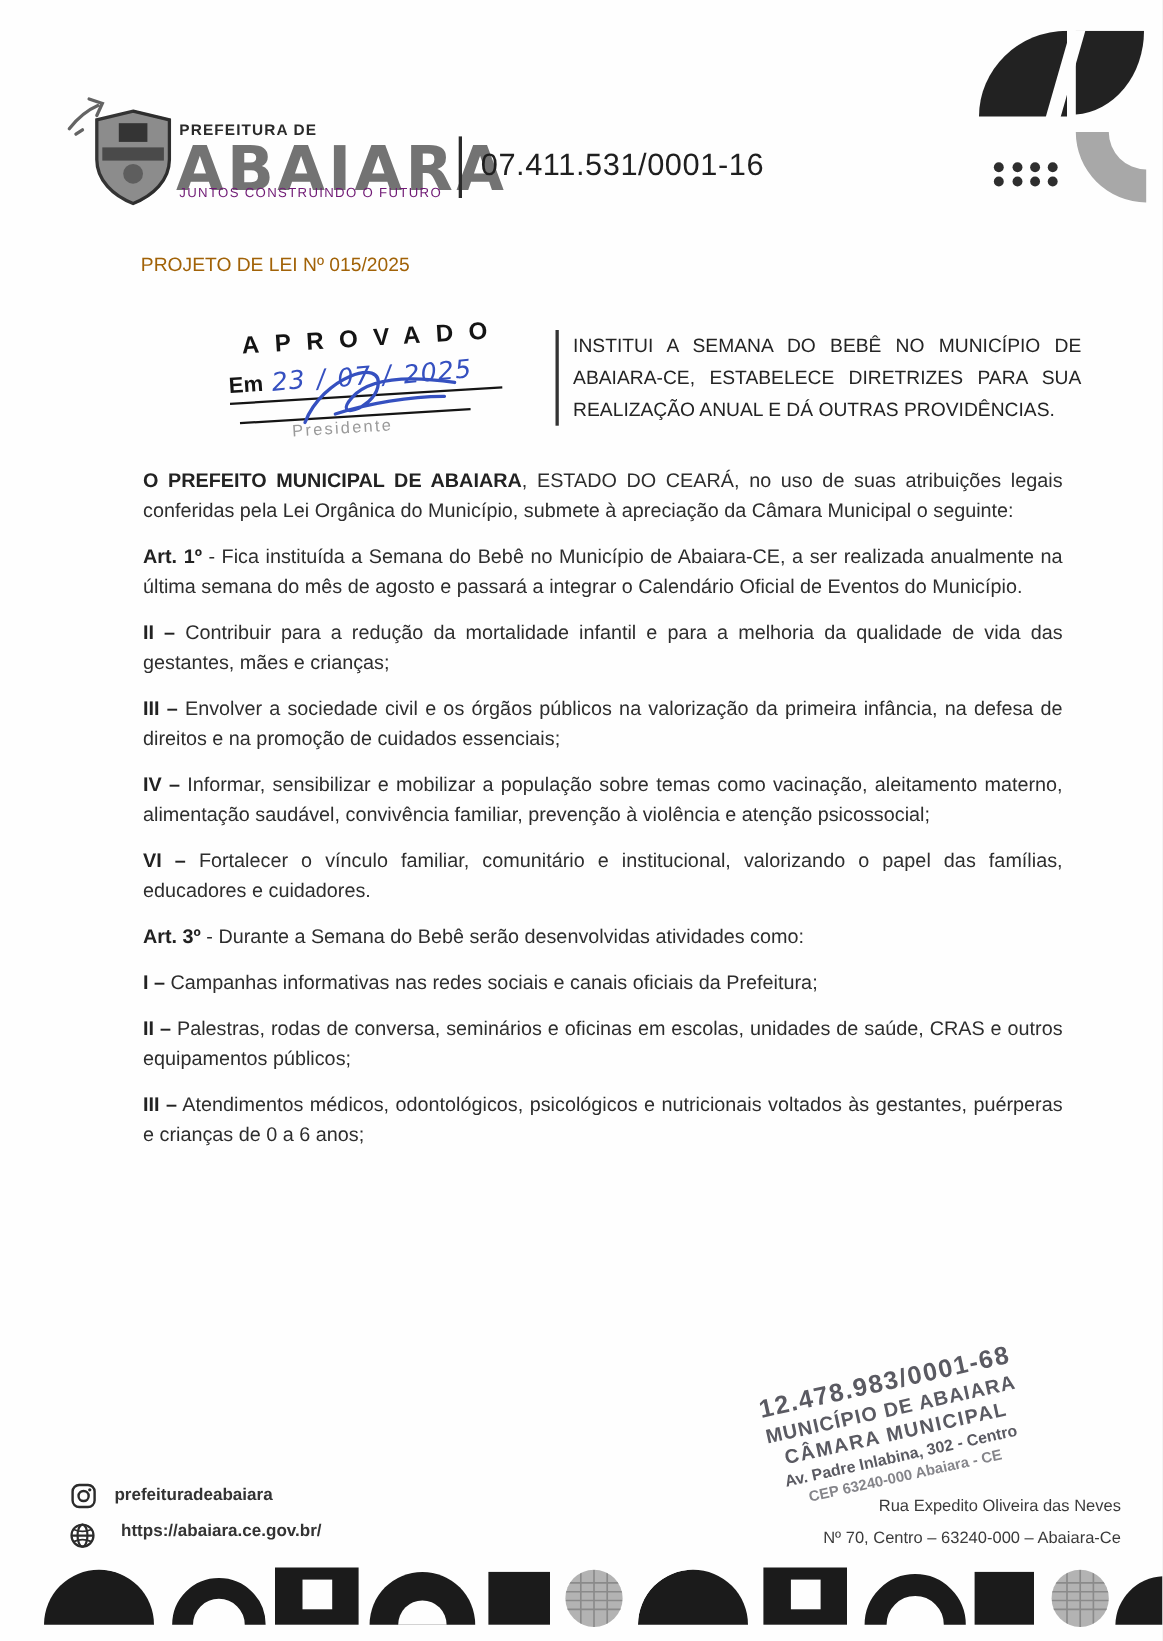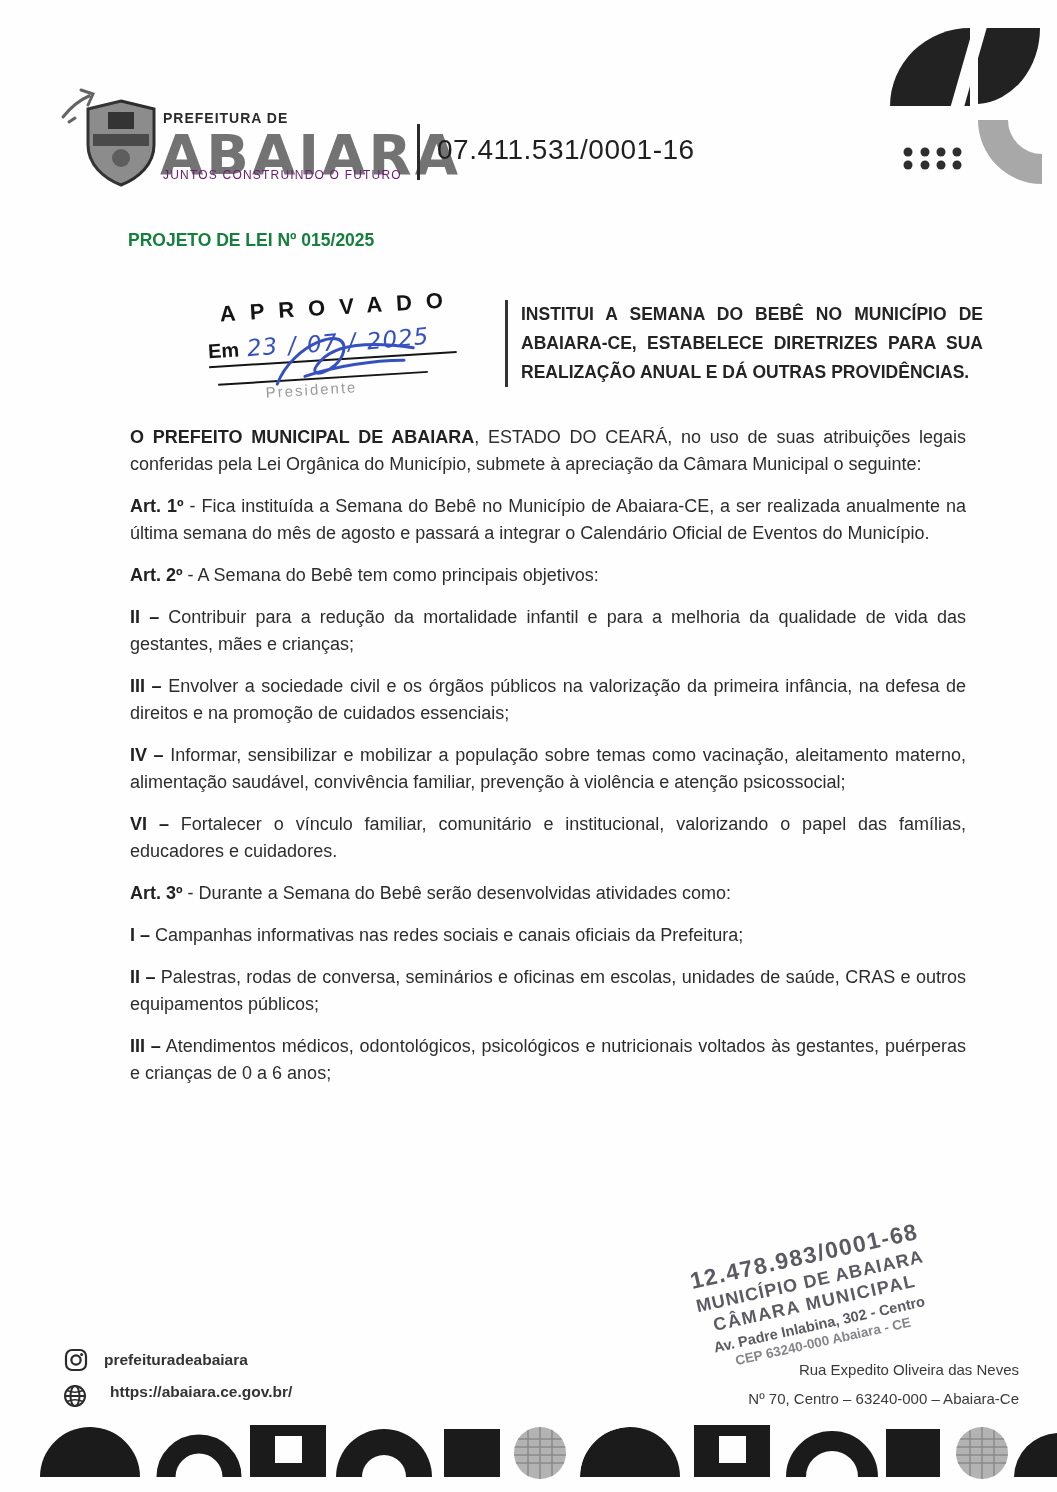--- a/index.html
+++ b/index.html
@@ -15,36 +15,36 @@
   .abs{position:absolute;}
 
   
   .hdr-dept{left:163px;top:110px;font-size:14px;font-weight:bold;letter-spacing:1px;color:#2a2a2a;}
   .hdr-city{left:160px;top:122px;font-size:56px;font-weight:bold;letter-spacing:3px;color:#737373;font-family:"DejaVu Sans",sans-serif;}
   .hdr-slogan{left:163px;top:168px;font-size:12px;font-weight:normal;letter-spacing:1.2px;color:#701a75;}
   .hdr-divider{left:417px;top:124px;width:3px;height:56px;background:#2a2a2a;}
   .hdr-cnpj{left:437px;top:134px;font-size:28px;font-weight:normal;color:#1f1f1f;letter-spacing:.5px;}
 
   
-  .doc-title{left:128px;top:230px;font-size:17.5px;font-weight:bold;color:#15803d;}
+  .doc-title{left:128px;top:230px;font-size:17.5px;font-weight:normal;color:#a16207;}
 
   
   .ap-stamp{left:208px;top:294px;width:270px;transform:rotate(-3.5deg);}
   .ap-label{font-size:22px;font-weight:bold;letter-spacing:14px;color:#141414;margin-left:14px;}
   .ap-dateline{margin-top:9px;display:flex;align-items:flex-end;border-bottom:2.5px solid #151515;padding-bottom:3px;width:248px;}
   .ap-em{font-size:20px;font-weight:600;color:#151515;margin-right:8px;}
   .hw{font-style:italic;font-size:23px;color:#3550c0;letter-spacing:1px;transform:rotate(-2deg);font-family:"DejaVu Sans",sans-serif;}
   .hw-sep{margin:0 10px;}
   .ap-line2{width:210px;height:0;border-top:2.5px solid #151515;margin:16px 0 0 8px;}
   .ap-role{margin-top:1px;margin-left:55px;font-size:15px;letter-spacing:2px;color:#9a9a9a;}
   .ap-sig{position:absolute;left:55px;top:28px;pointer-events:none;}
 
   
   .ementa{left:505px;top:300px;width:462px;border-left:3px solid #333;padding-left:13px;
-    font-size:17.5px;font-weight:bold;line-height:29px;text-align:justify;color:#242424;}
+    font-size:17.5px;font-weight:normal;line-height:29px;text-align:justify;color:#242424;}
 
   
   .body-text{left:130px;top:424px;width:836px;font-size:18px;line-height:27px;text-align:justify;color:#2d2d2d;}
   .body-text p{margin:0 0 15px 0;}
   .body-text .lead{font-weight:bold;color:#222;}
 
   
   .cam-stamp{left:598px;top:1242px;width:430px;transform:rotate(-12.5deg);text-align:center;
     color:#44444d;opacity:.88;font-weight:600;}
   .cam-cnpj{font-size:23px;letter-spacing:1.5px;}
@@ -119,21 +119,20 @@
     <svg class="ap-sig" width="180" height="75" viewBox="0 0 180 75">
       <path d="M12,58 C30,18 88,2 80,30 C74,50 36,58 56,38 C74,20 112,22 150,30 M40,52 C70,44 110,40 140,42" stroke="#3550c0" stroke-width="3" fill="none" stroke-linecap="round"></path>
     </svg>
   </div>
 
   <div class="abs ementa">INSTITUI A SEMANA DO BEBÊ NO MUNICÍPIO DE ABAIARA-CE, ESTABELECE DIRETRIZES PARA SUA REALIZAÇÃO ANUAL E DÁ OUTRAS PROVIDÊNCIAS.</div>
 
   <div class="abs body-text">
     <p><span class="lead">O PREFEITO MUNICIPAL DE ABAIARA</span><span>, ESTADO DO CEARÁ, no uso de suas atribuições legais conferidas pela Lei Orgânica do Município, submete à apreciação da Câmara Municipal o seguinte:</span></p>
     <p><span class="lead">Art. 1º</span><span> - Fica instituída a Semana do Bebê no Município de Abaiara-CE, a ser realizada anualmente na última semana do mês de agosto e passará a integrar o Calendário Oficial de Eventos do Município.</span></p>
-    <p><span class="lead">Art. 2º</span><span> - A Semana do Bebê tem como principais objetivos:</span></p>
     <p><span class="lead">II –</span><span> Contribuir para a redução da mortalidade infantil e para a melhoria da qualidade de vida das gestantes, mães e crianças;</span></p>
     <p><span class="lead">III –</span><span> Envolver a sociedade civil e os órgãos públicos na valorização da primeira infância, na defesa de direitos e na promoção de cuidados essenciais;</span></p>
     <p><span class="lead">IV –</span><span> Informar, sensibilizar e mobilizar a população sobre temas como vacinação, aleitamento materno, alimentação saudável, convivência familiar, prevenção à violência e atenção psicossocial;</span></p>
     <p><span class="lead">VI –</span><span> Fortalecer o vínculo familiar, comunitário e institucional, valorizando o papel das famílias, educadores e cuidadores.</span></p>
     <p><span class="lead">Art. 3º</span><span> - Durante a Semana do Bebê serão desenvolvidas atividades como:</span></p>
     <p><span class="lead">I –</span><span> Campanhas informativas nas redes sociais e canais oficiais da Prefeitura;</span></p>
     <p><span class="lead">II –</span><span> Palestras, rodas de conversa, seminários e oficinas em escolas, unidades de saúde, CRAS e outros equipamentos públicos;</span></p>
     <p><span class="lead">III –</span><span> Atendimentos médicos, odontológicos, psicológicos e nutricionais voltados às gestantes, puérperas e crianças de 0 a 6 anos;</span></p>
   </div>
 

